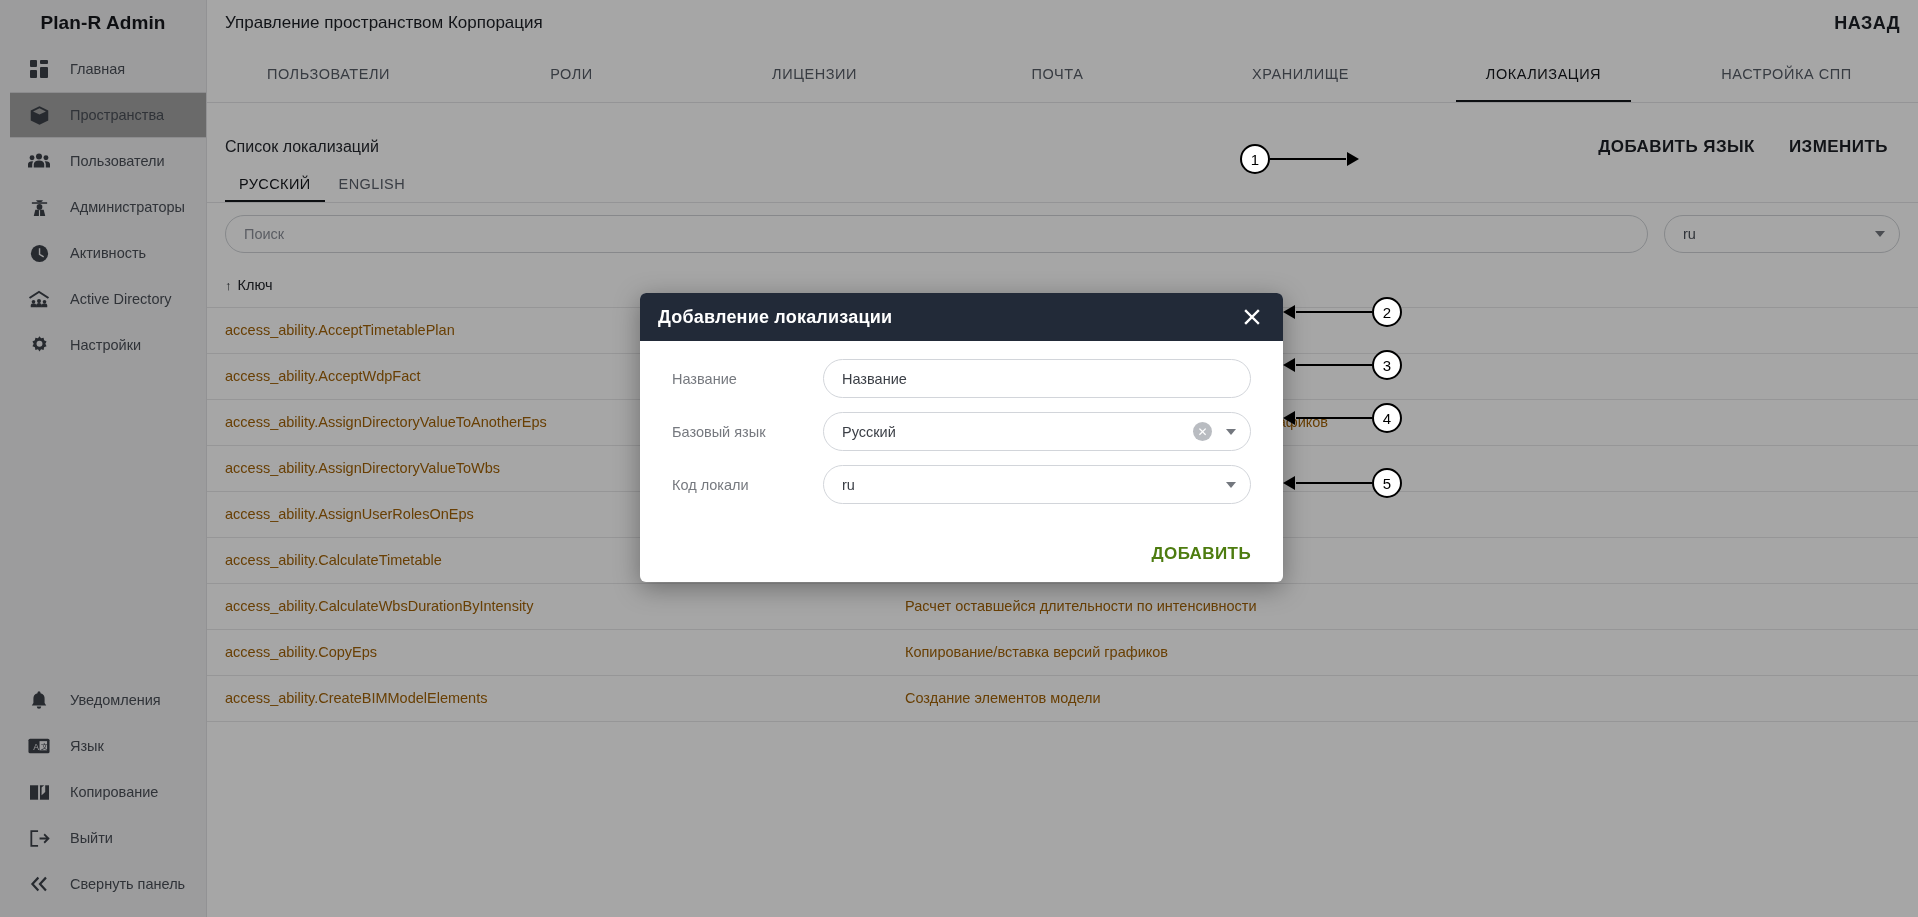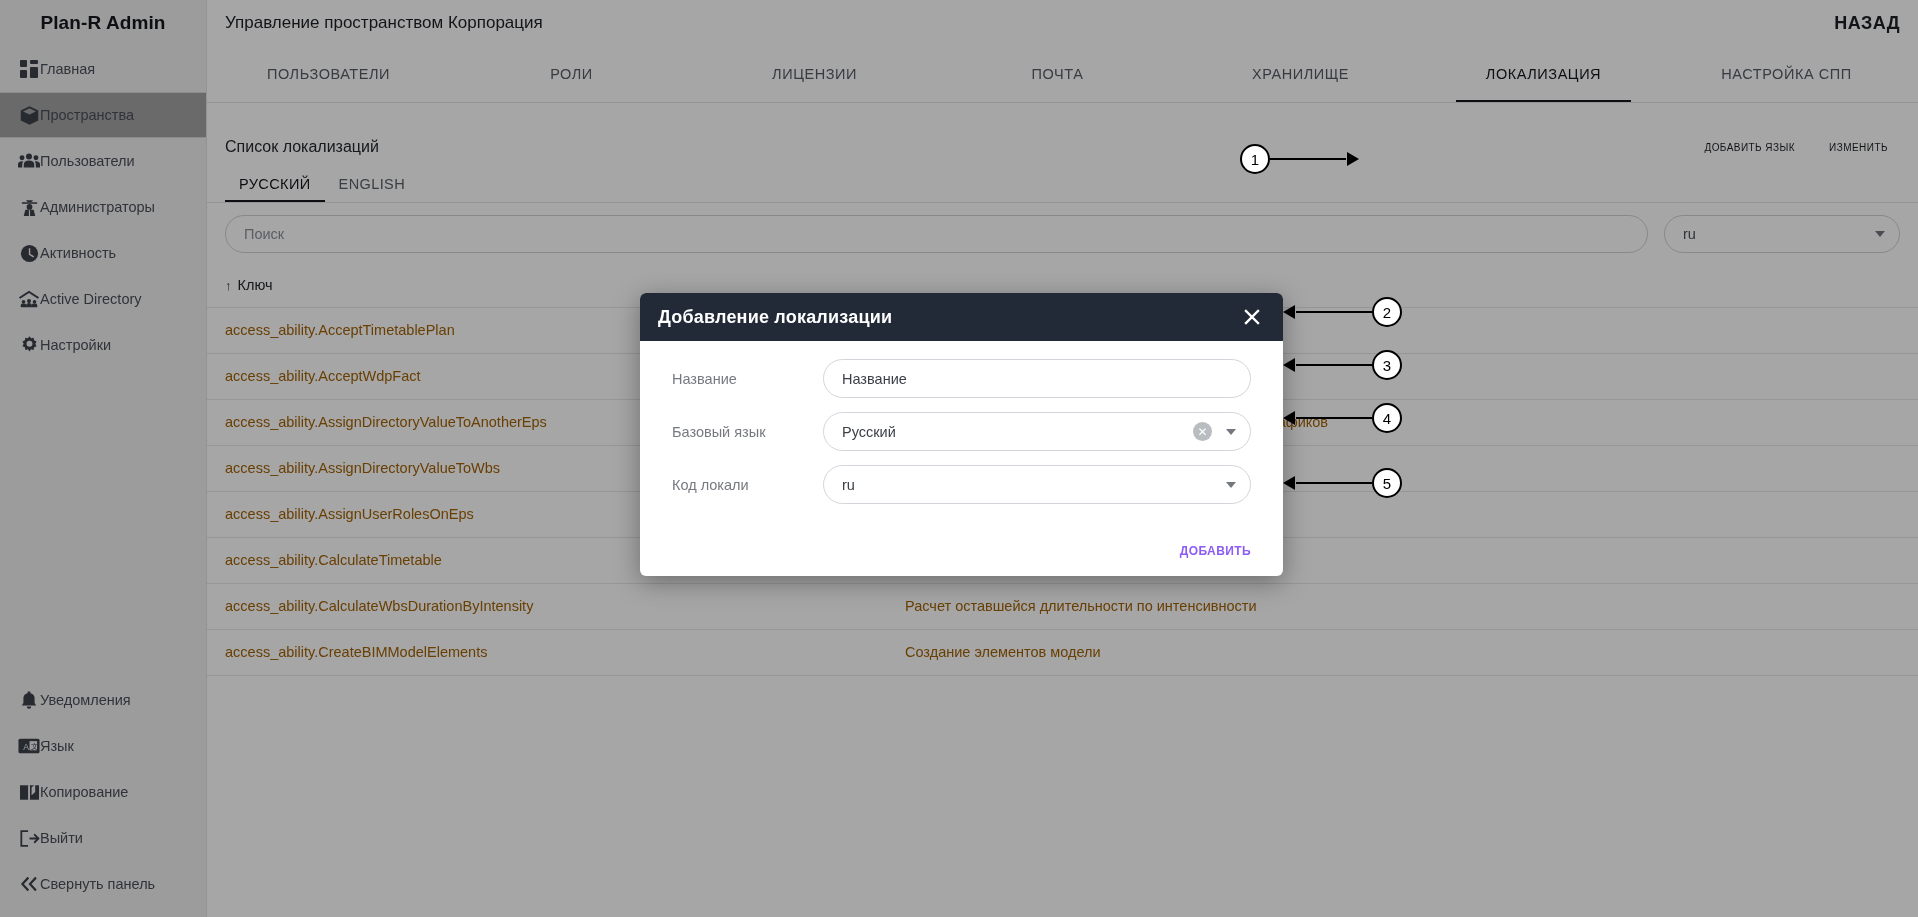--- a/index.html
+++ b/index.html
@@ -35,23 +35,25 @@
     height: 46px;
     display: flex; align-items: center; justify-content: center;
     font-size: 19px; font-weight: bold; color: #16181d;
     letter-spacing: .1px;
   }
   .nav-group { display: flex; flex-direction: column; }
   .nav-item {
     height: 46px;
     display: flex; align-items: center;
     padding-left: 18px;
+    gap: 20px;
     color: #4a4f57;
     font-size: 14.5px;
     cursor: pointer;
+    margin-left: 10px;
   }
   .nav-item.active {
     background: #a3a3a3;
     border-top: 1px solid #d7d7db;
     border-bottom: 1px solid #d7d7db;
   }
   .nav-ico {
     width: 22px; height: 22px;
     display: flex; align-items: center; justify-content: center;
     color: #3c4149;
@@ -112,21 +114,21 @@
   
   .content { flex: 1 1 auto; position: relative; }
   .list-head {
     display: flex; align-items: center;
     padding: 26px 18px 0 18px;
     height: 62px;
   }
   .list-title { font-size: 16px; color: #25282e; }
   .head-actions { margin-left: auto; display: flex; gap: 34px; padding-right: 12px; }
   .head-btn {
-    font-size: 10px; font-weight: normal; letter-spacing: .45px;
+    font-size: 17px; font-weight: bold; letter-spacing: .45px;
     color: #1d2026; cursor: pointer; white-space: nowrap;
   }
   .sub-tabs {
     display: flex; gap: 0;
     padding: 0 18px;
     border-bottom: 1px solid #e3e3e6;
     height: 38px;
   }
   .sub-tab {
     padding: 0 14px;
@@ -256,22 +258,22 @@
     color: #fff; font-size: 12px; line-height: 1;
     cursor: pointer;
   }
   .field-ctl .caret { margin-left: auto; }
   .field-ctl .clear-badge + .caret { margin-left: 0; }
   .modal-foot {
     display: flex; justify-content: flex-end;
     padding: 10px 32px 18px 32px;
   }
   .modal-submit {
-    font-size: 12px; font-weight: bold; letter-spacing: .4px;
-    color: #8b5cf6; cursor: pointer;
+    font-size: 17px; font-weight: bold; letter-spacing: .4px;
+    color: #4d7c0f; cursor: pointer;
   }
   
   .annots { position: absolute; inset: 0; z-index: 80; pointer-events: none; }
   .annot {
     position: absolute;
     display: flex; align-items: center;
   }
   .annot-badge {
     width: 30px; height: 30px; border-radius: 50%;
     background: #ffffff; border: 2.5px solid #000000;
@@ -519,20 +521,24 @@
           </tr>
           <tr>
             <td>access_ability.CalculateTimetable</td>
             <td>Расчет расписания</td>
           </tr>
           <tr>
             <td>access_ability.CalculateWbsDurationByIntensity</td>
             <td>Расчет оставшейся длительности по интенсивности</td>
           </tr>
           <tr>
+            <td>access_ability.CopyEps</td>
+            <td>Копирование/вставка версий графиков</td>
+          </tr>
+          <tr>
             <td>access_ability.CreateBIMModelElements</td>
             <td>Создание элементов модели</td>
           </tr>
         </tbody>
       </table>
 
     </div>
   </section>
 </div>
 

